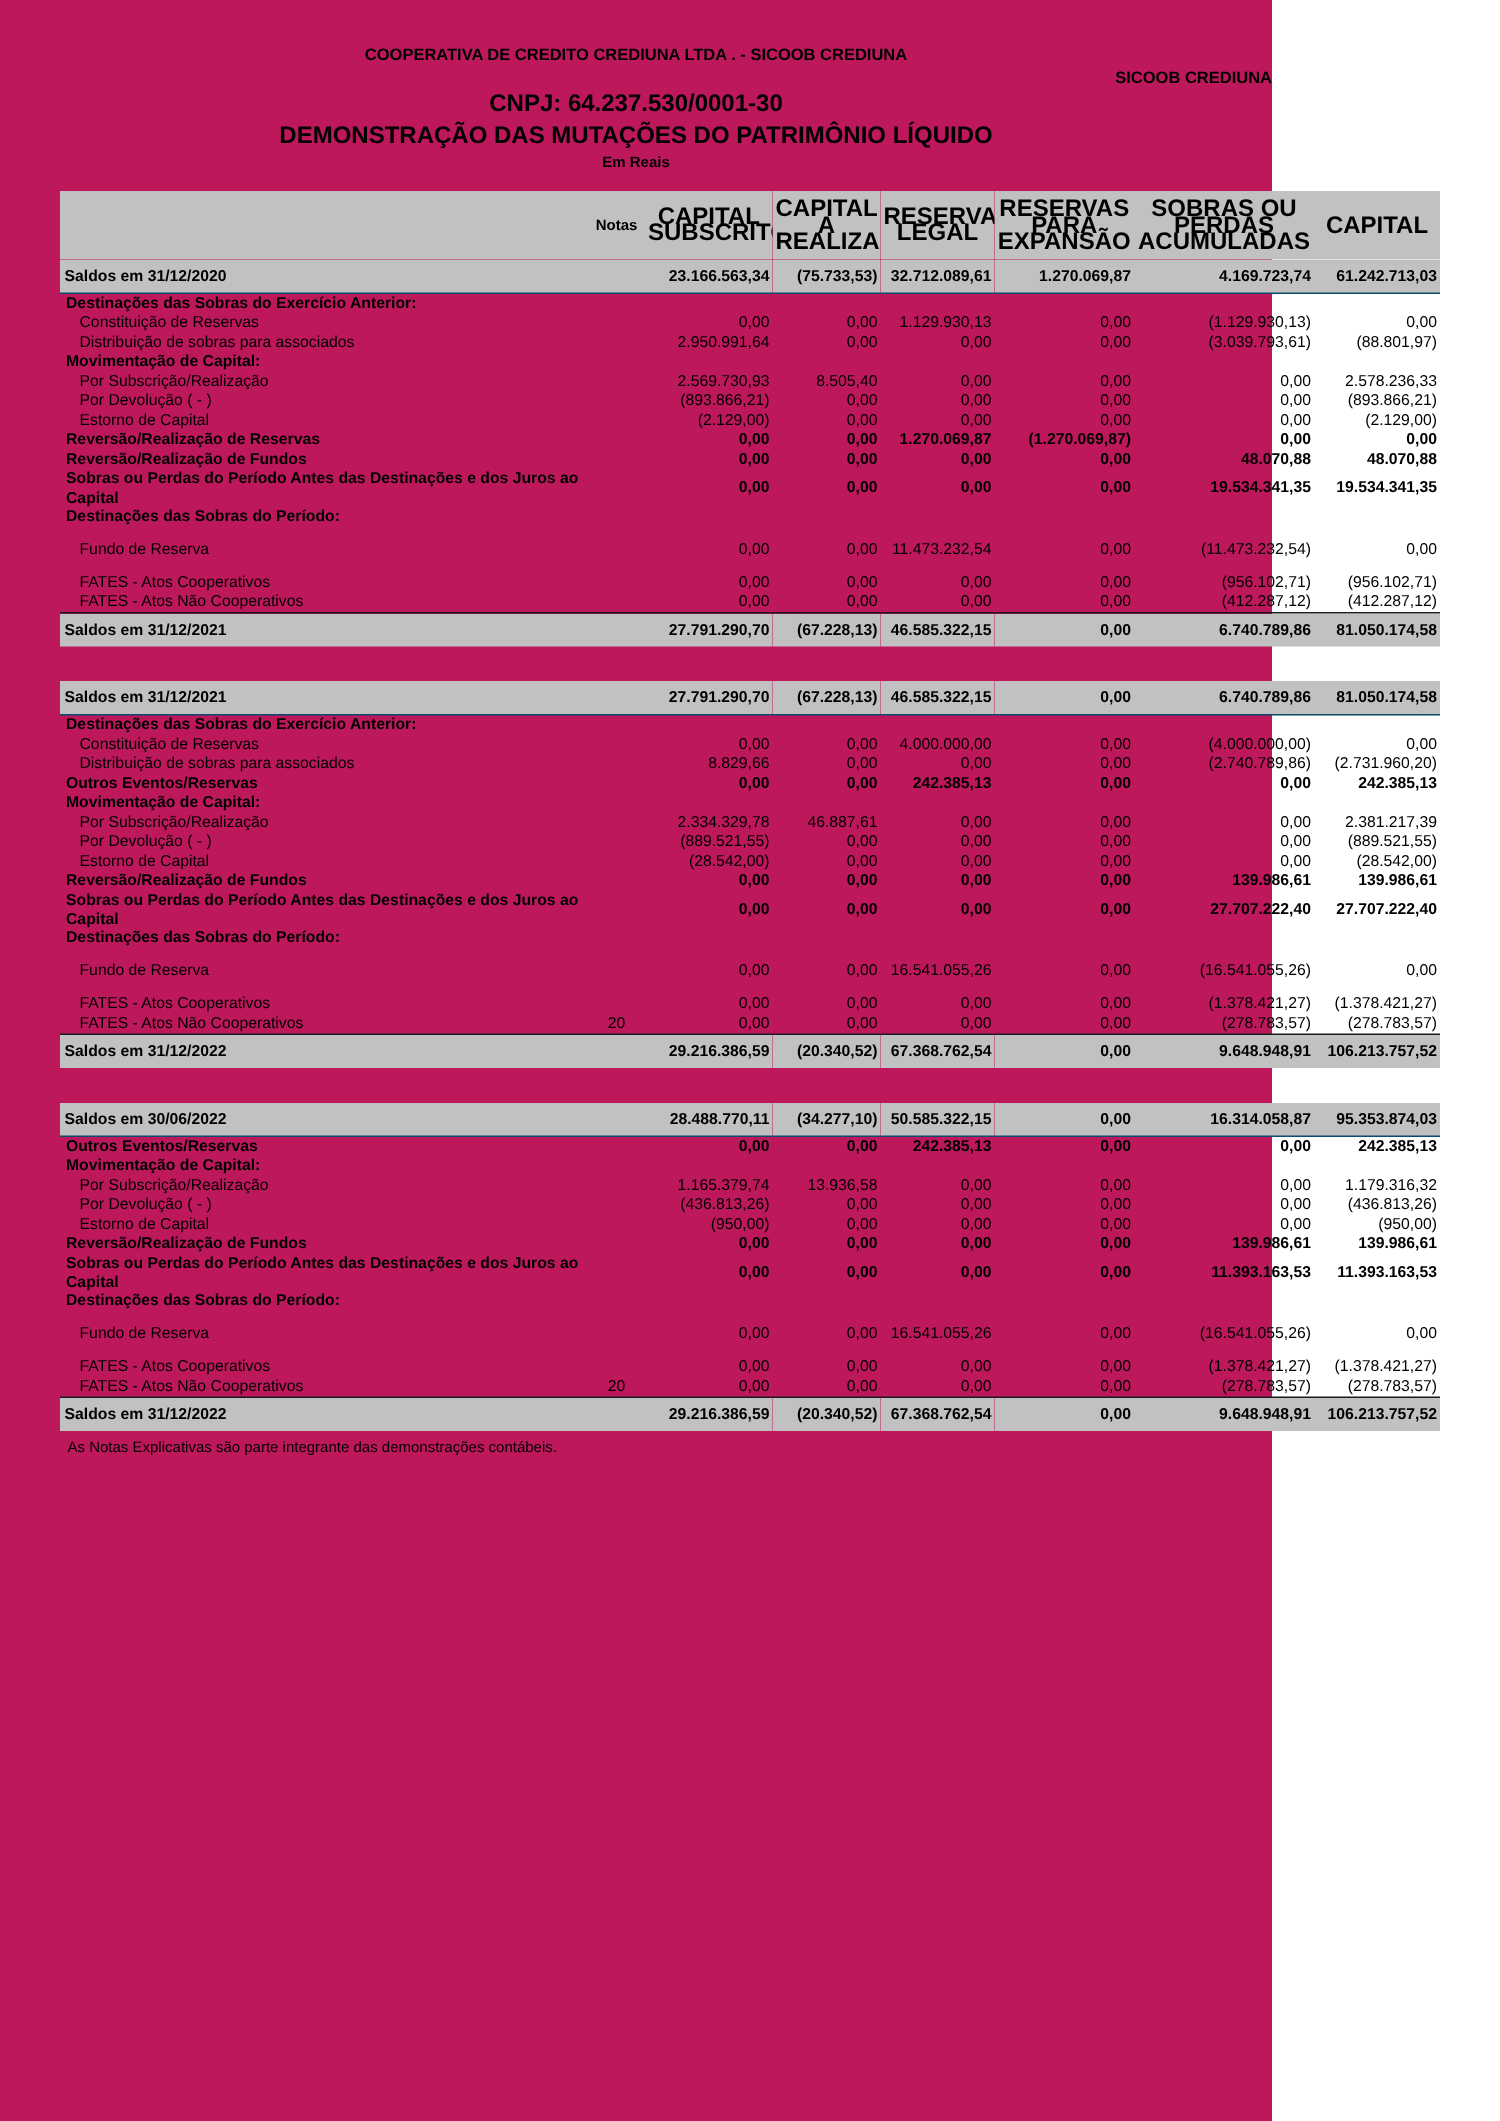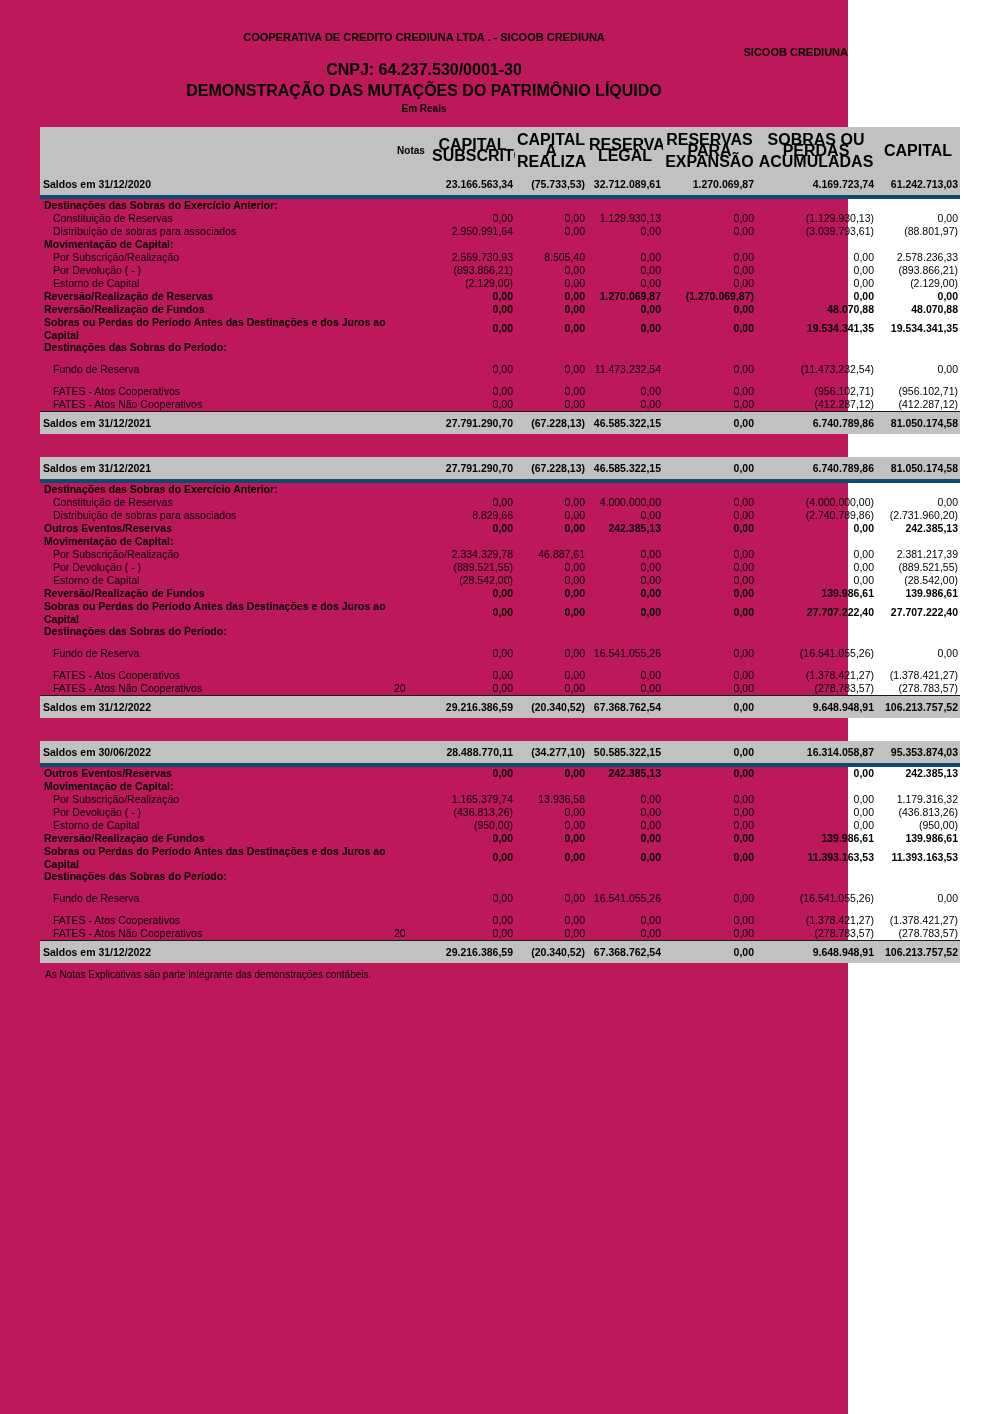--- a/index.html
+++ b/index.html
@@ -51,25 +51,25 @@
     white-space:pre-line;
   }
   thead th:first-child{text-align:left;}
   thead th.notas-h{font-size:10px;}
 
   tr.band_open td, tr.band_close td{
     background:#c1c1c1;
     font-weight:bold;
     height:22px;
   }
-  tr.band_open td{border-bottom:4px solid #0c4a6e;}
+  tr.band_open td{border-bottom:1px solid #0c4a6e;}
   tr.band_close td{border-top:1px solid #1a1a1a;}
 
   td.num{text-align:right;}
-  td.notas{text-align:left;}
+  td.notas{text-align:center;}
   td.lbl{text-align:left;padding-left:3px;}
 
   tr.section td{height:13px;}
   tr.section td.lbl{font-weight:bold;padding-left:4px;}
   tr.bold td{height:13px;font-weight:bold;}
   tr.bold td.lbl{padding-left:4px;}
   tr.item td{height:13px;font-weight:normal;}
   tr.item td.lbl{padding-left:13px;}
   tr.spacer td{height:9px;}
   tr.blockgap td{height:23px;}

